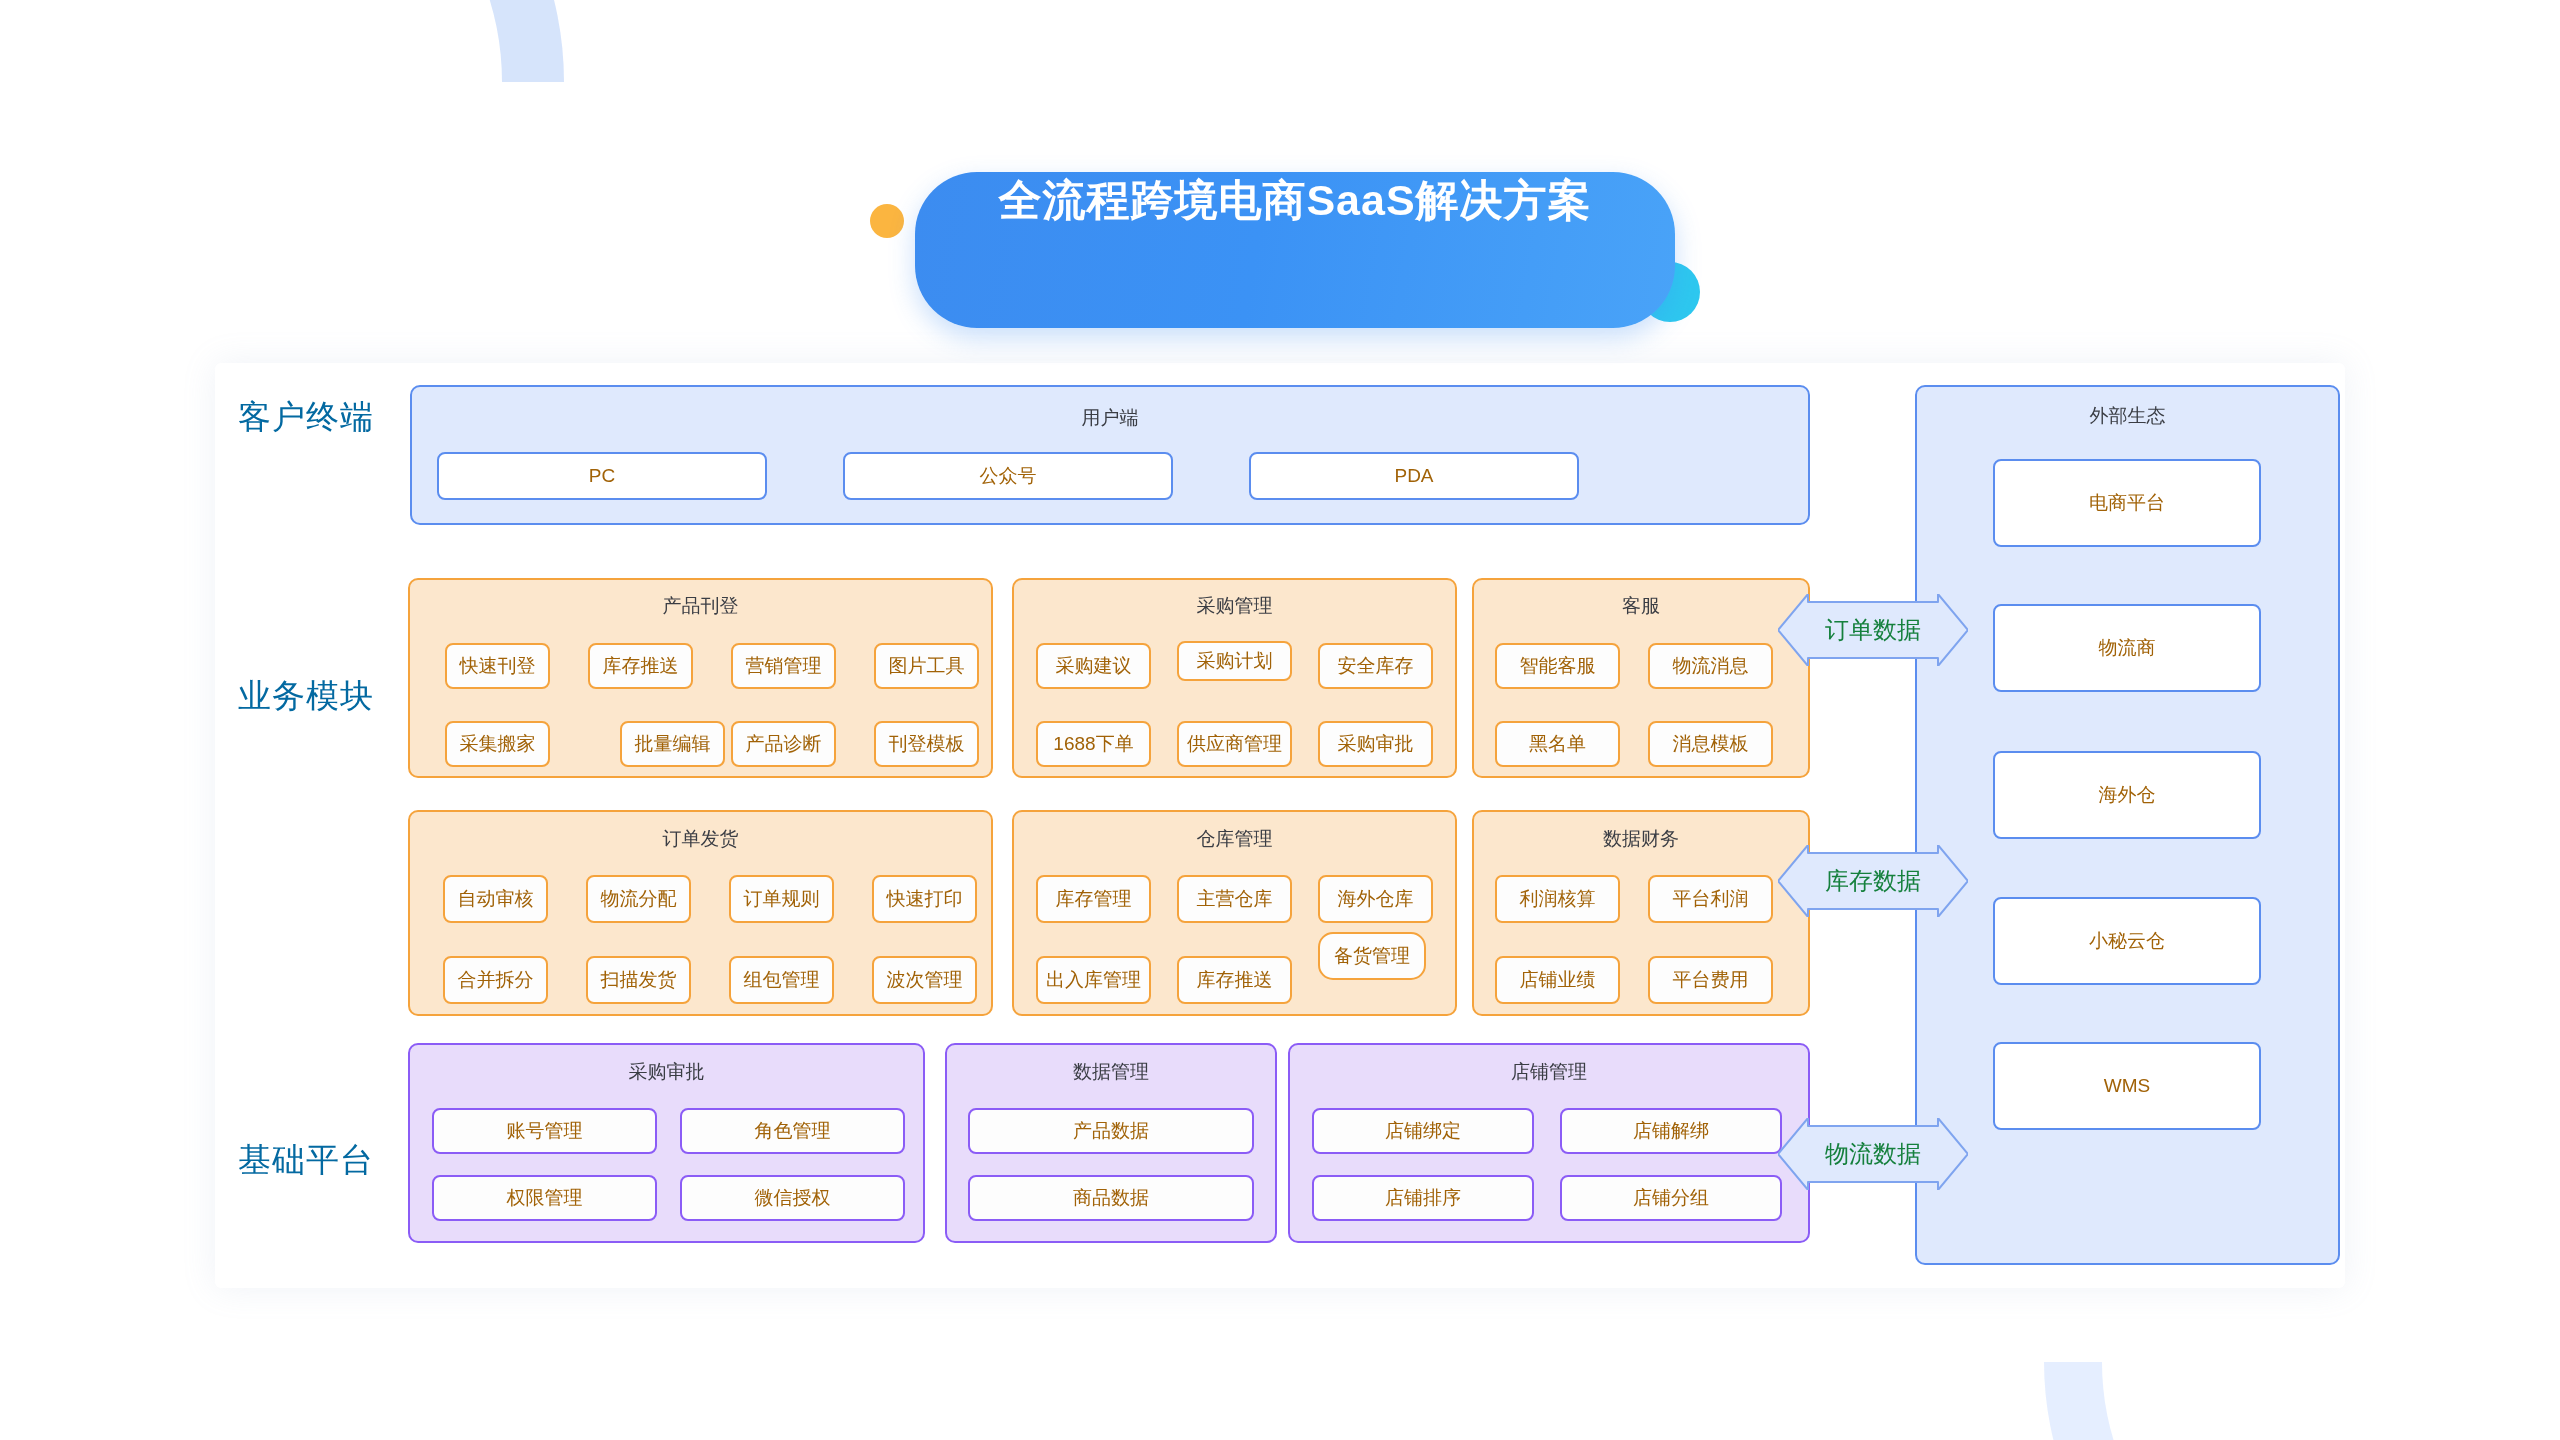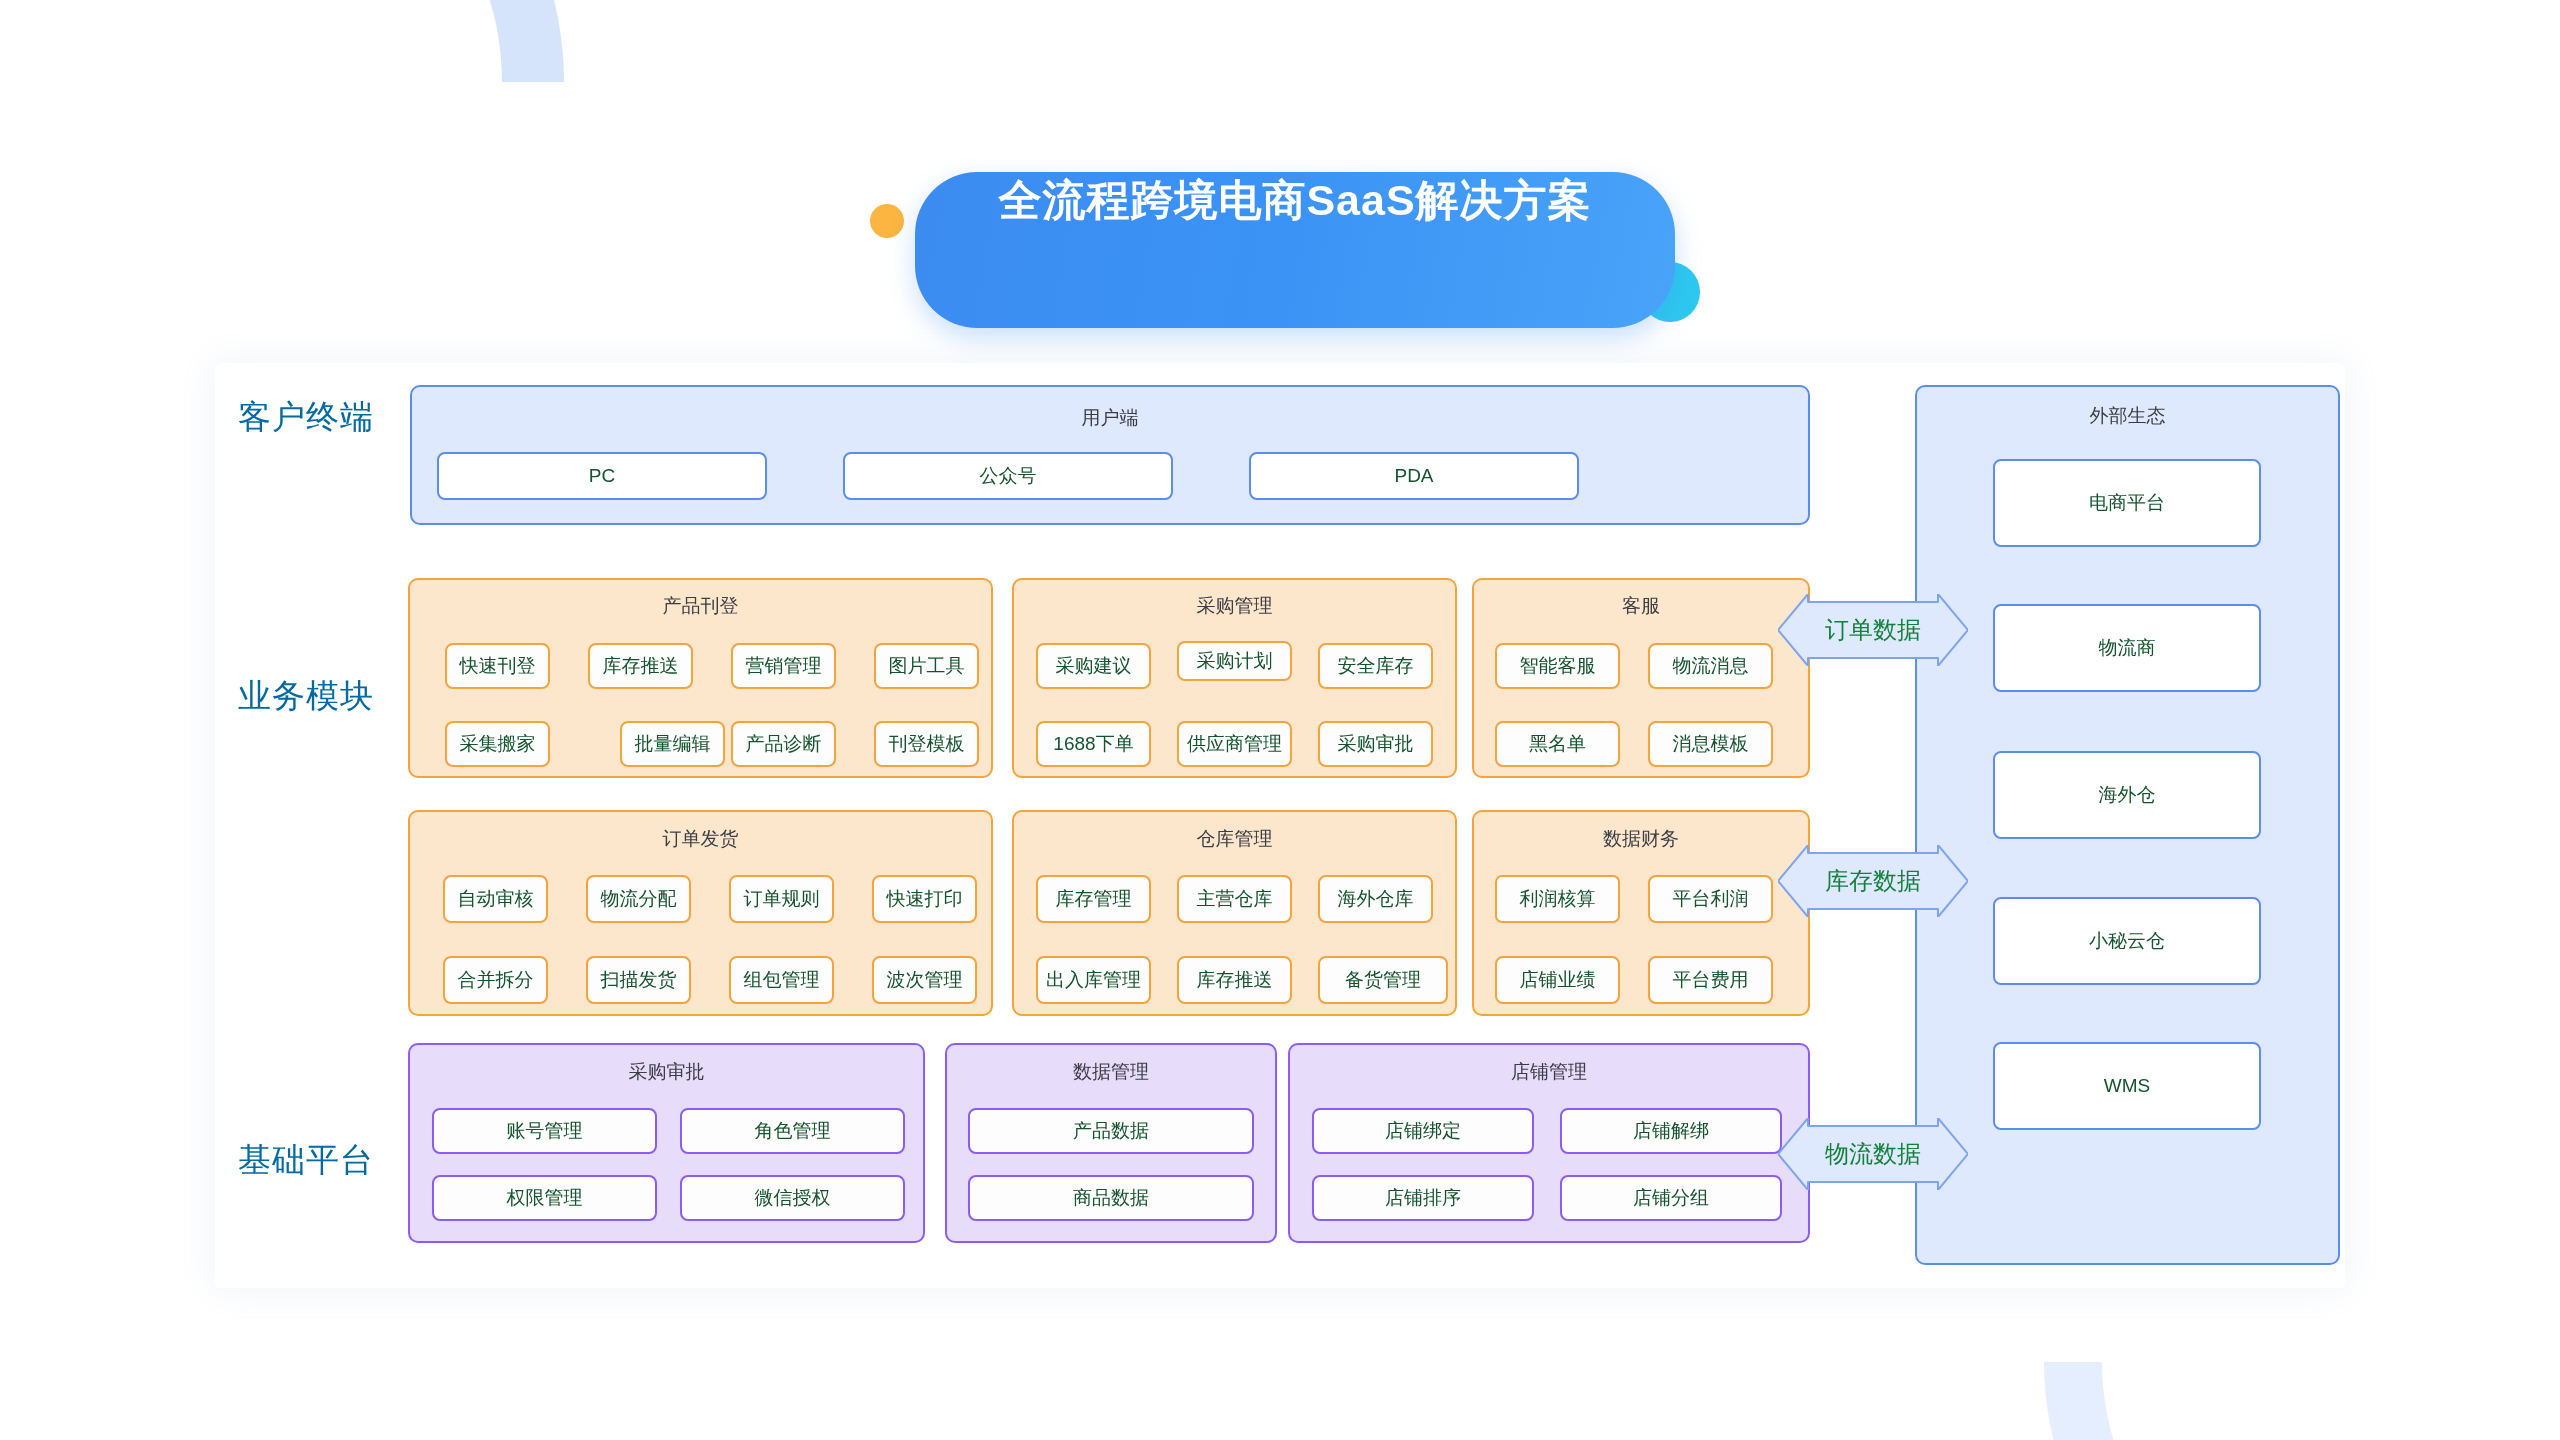--- a/index.html
+++ b/index.html
@@ -73,21 +73,21 @@
   
   .panel{position:absolute;border-radius:10px;border:2px solid;box-sizing:border-box;}
   .panel-title{
     position:absolute;left:0;right:0;text-align:center;
     font-size:19px;color:#3a3d44;white-space:nowrap;
   }
   .chip{
     position:absolute;box-sizing:border-box;
     background:#fdfdfd;border:2px solid;border-radius:8px;
     display:flex;align-items:center;justify-content:center;
-    font-size:19px;color:#14532d;white-space:nowrap;
+    font-size:19px;color:#a16207;white-space:nowrap;
   }
 
   
   .p-blue{background:#dfe9fd;border-color:#5b8def;}
   .c-blue{border-color:#5b8def;background:#ffffff;}
 
   
   .p-orange{background:#fce7cd;border-color:#f5a33c;}
   .c-orange{border-color:#f5a33c;}
 
@@ -190,21 +190,21 @@
 <div class="chip c-orange" style="left:872px;top:956px;width:105px;height:48px;">波次管理</div>
 
 <div class="panel p-orange" style="left:1012px;top:810px;width:445px;height:206px;">
   <div class="panel-title" style="top:14px;">仓库管理</div>
 </div>
 <div class="chip c-orange" style="left:1036px;top:875px;width:115px;height:48px;">库存管理</div>
 <div class="chip c-orange" style="left:1177px;top:875px;width:115px;height:48px;">主营仓库</div>
 <div class="chip c-orange" style="left:1318px;top:875px;width:115px;height:48px;">海外仓库</div>
 <div class="chip c-orange" style="left:1036px;top:956px;width:115px;height:48px;">出入库管理</div>
 <div class="chip c-orange" style="left:1177px;top:956px;width:115px;height:48px;">库存推送</div>
-<div class="chip c-orange" style="left:1318px;top:956px;width:130px;height:48px;">备货管理</div>
+<div class="chip c-orange" style="left:1318px;top:932px;width:108px;height:48px;border-radius:15px;">备货管理</div>
 
 <div class="panel p-orange" style="left:1472px;top:810px;width:338px;height:206px;">
   <div class="panel-title" style="top:14px;">数据财务</div>
 </div>
 <div class="chip c-orange" style="left:1495px;top:875px;width:125px;height:48px;border-radius:7px;">利润核算</div>
 <div class="chip c-orange" style="left:1648px;top:875px;width:125px;height:48px;">平台利润</div>
 <div class="chip c-orange" style="left:1495px;top:956px;width:125px;height:48px;">店铺业绩</div>
 <div class="chip c-orange" style="left:1648px;top:956px;width:125px;height:48px;">平台费用</div>
 
 <div class="panel p-purple" style="left:408px;top:1043px;width:517px;height:200px;">

